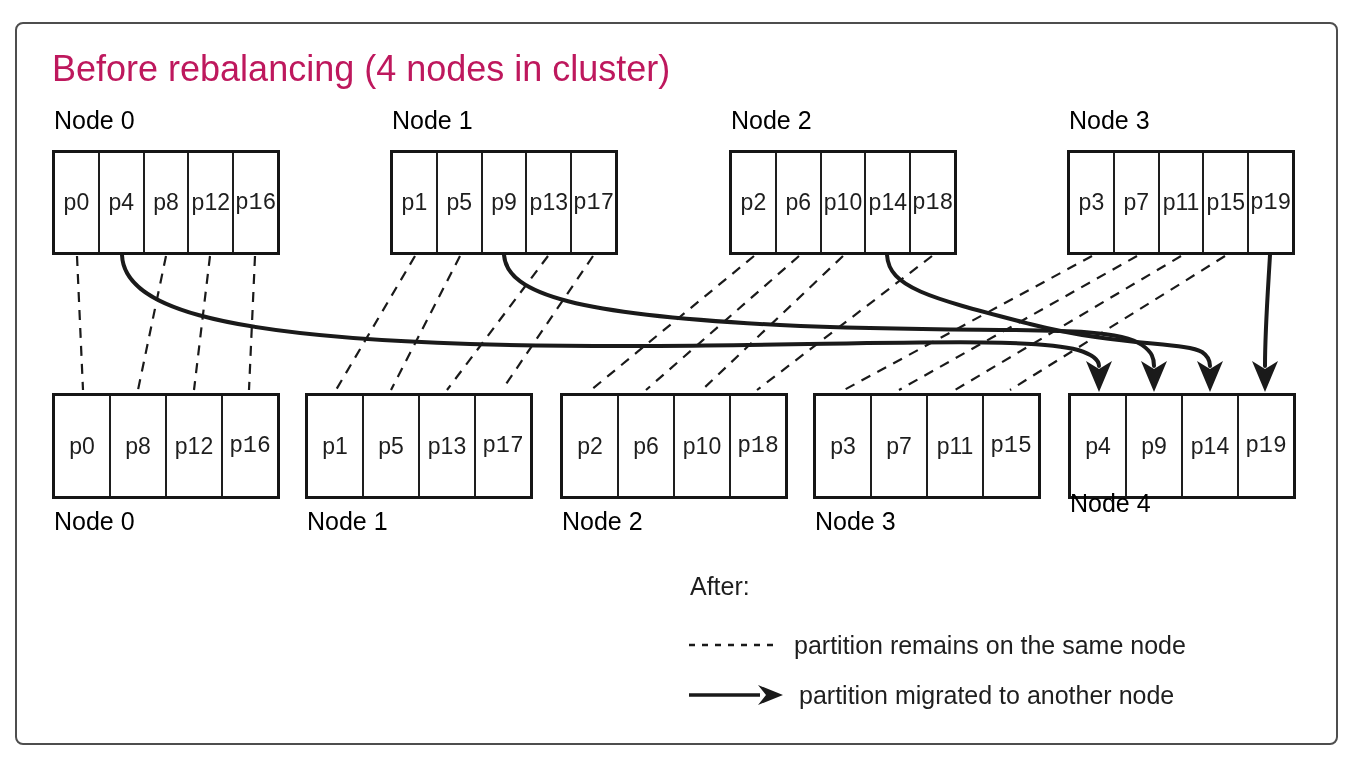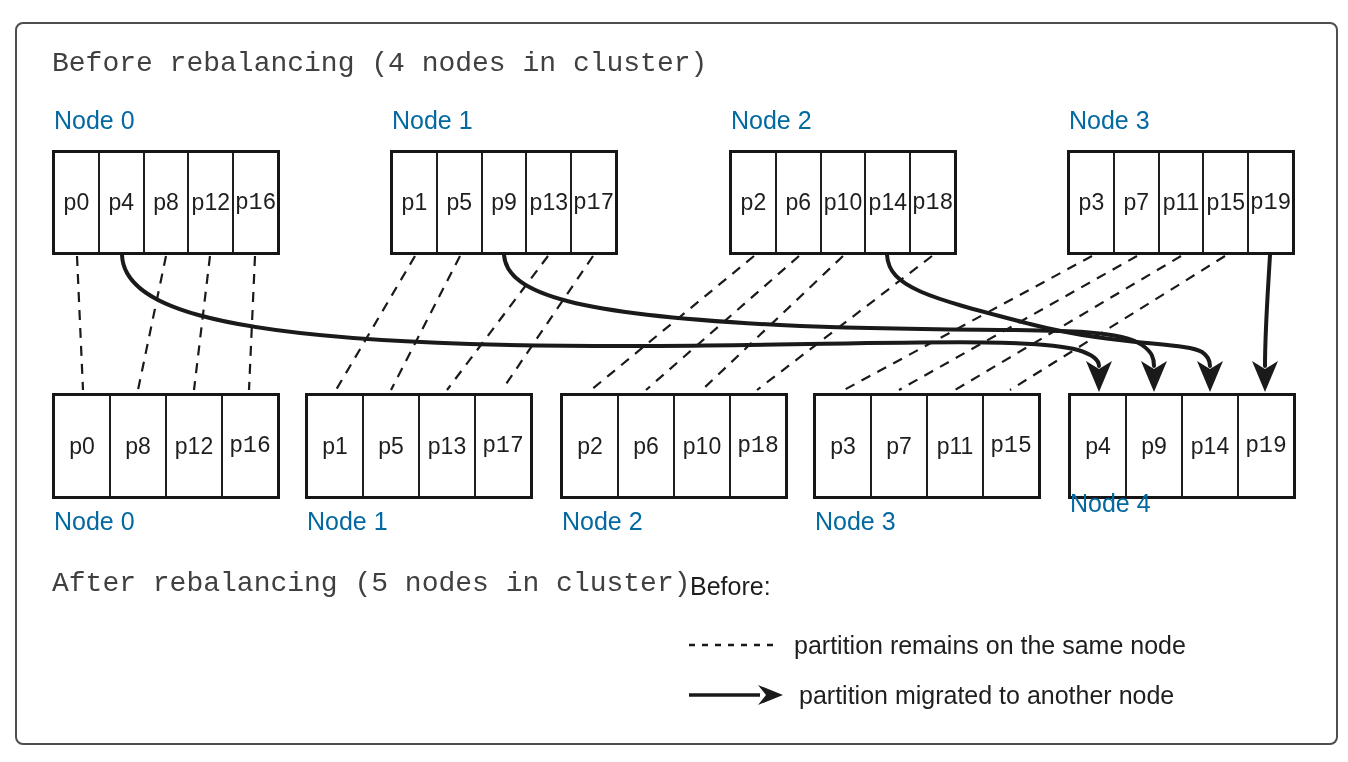--- a/index.html
+++ b/index.html
@@ -5,22 +5,22 @@
   html,body{margin:0;padding:0;background:#ffffff;}
   #stage{
     position:relative;width:1348px;height:762px;background:#ffffff;
     font-family:"Liberation Sans","DejaVu Sans",sans-serif;color:#1e1e1e;
     overflow:hidden;
   }
   .frame{
     position:absolute;left:15px;top:22px;width:1319px;height:719px;
     border:2px solid #4e4e4e;border-radius:8px;background:#ffffff;
   }
-  .title{position:absolute;font-size:28px;color:#404040;white-space:nowrap;font-family:Liberation Mono, monospace;}
-  .node-label{position:absolute;font-size:25px;color:#0369a1;white-space:nowrap;}
+  .title{position:absolute;font-size:36px;color:#be185d;white-space:nowrap;}
+  .node-label{position:absolute;font-size:25px;color:#000000;white-space:nowrap;}
   .node-box{
     position:absolute;display:flex;box-sizing:border-box;
     border:3px solid #161616;background:#ffffff;
   }
   .cell{
     flex:1;display:flex;align-items:center;justify-content:center;
     font-size:23px;color:#1e1e1e;border-right:2px solid #1e1e1e;
   }
   .cell:last-child{border-right:none;font-family:Liberation Mono, monospace;}
   #wires{position:absolute;left:0;top:0;pointer-events:none;}
@@ -65,21 +65,20 @@
     </g>
     <g fill="#1a1a1a" stroke="none">
       <polygon points="1086,361 1099,369 1112,361 1099,392"></polygon>
       <polygon points="1141,361 1154,369 1167,361 1154,392"></polygon>
       <polygon points="1197,361 1210,369 1223,361 1210,392"></polygon>
       <polygon points="1252,361 1265,369 1278,361 1265,392"></polygon>
     </g>
   </svg>
 
   <div class="title" style="left:52px;top:48px">Before rebalancing (4 nodes in cluster)</div>
-  <div class="title" style="left:52px;top:568px">After rebalancing (5 nodes in cluster)</div>
 
   <div class="node-label" style="left:54px;top:106px">Node 0</div>
   <div class="node-label" style="left:392px;top:106px">Node 1</div>
   <div class="node-label" style="left:731px;top:106px">Node 2</div>
   <div class="node-label" style="left:1069px;top:106px">Node 3</div>
 
   <div class="node-box" style="left:52px;top:150px;width:228px;height:105px">
     <div class="cell">p0</div>
     <div class="cell">p4</div>
     <div class="cell">p8</div>
@@ -138,21 +137,21 @@
     <div class="cell">p14</div>
     <div class="cell">p19</div>
   </div>
 
   <div class="node-label" style="left:54px;top:507px">Node 0</div>
   <div class="node-label" style="left:307px;top:507px">Node 1</div>
   <div class="node-label" style="left:562px;top:507px">Node 2</div>
   <div class="node-label" style="left:815px;top:507px">Node 3</div>
   <div class="node-label" style="left:1070px;top:489px">Node 4</div>
 
-  <div class="legend-title" style="left:690px;top:572px">Before:</div>
+  <div class="legend-title" style="left:690px;top:572px">After:</div>
 
   <div class="legend-row" style="left:688px;top:630px">
     <svg width="92" height="14" viewBox="0 0 92 14">
       <line x1="1" y1="7" x2="91" y2="7" stroke="#1a1a1a" stroke-width="2.5" stroke-dasharray="6 7"></line>
     </svg>
     <span class="lbl">partition remains on the same node</span>
   </div>
 
   <div class="legend-row" style="left:688px;top:680px">
     <svg width="97" height="26" viewBox="0 0 97 26">

